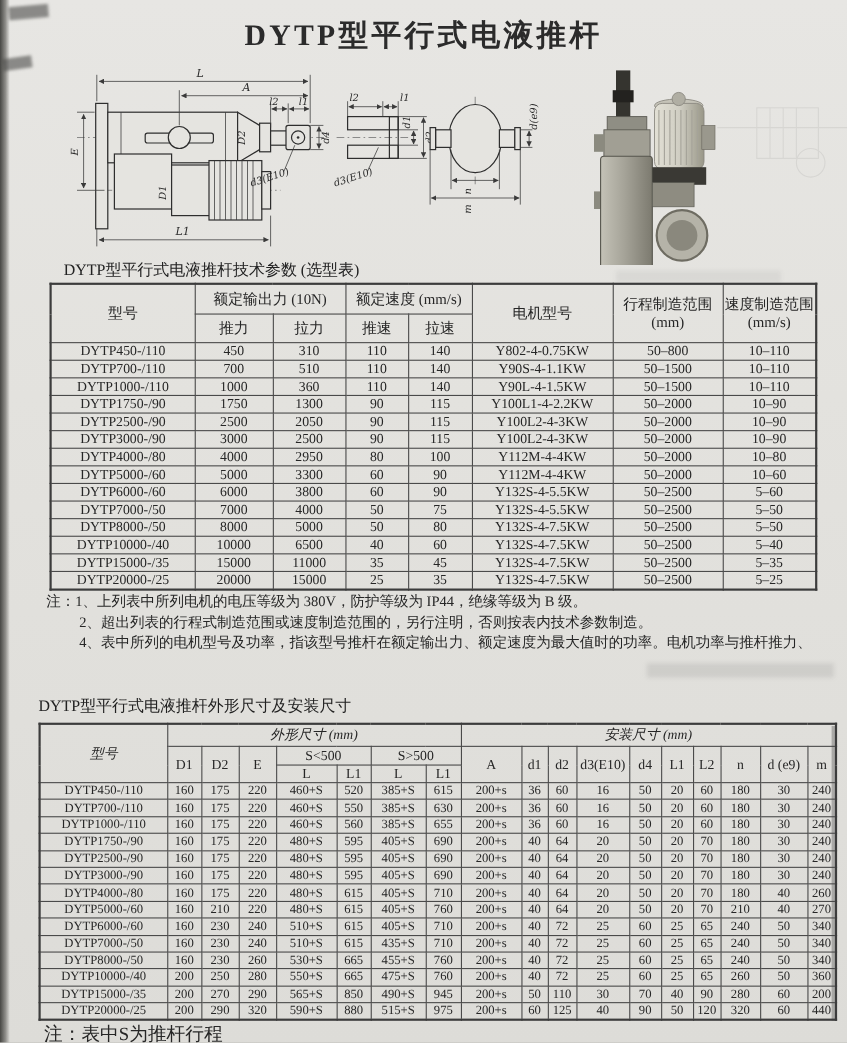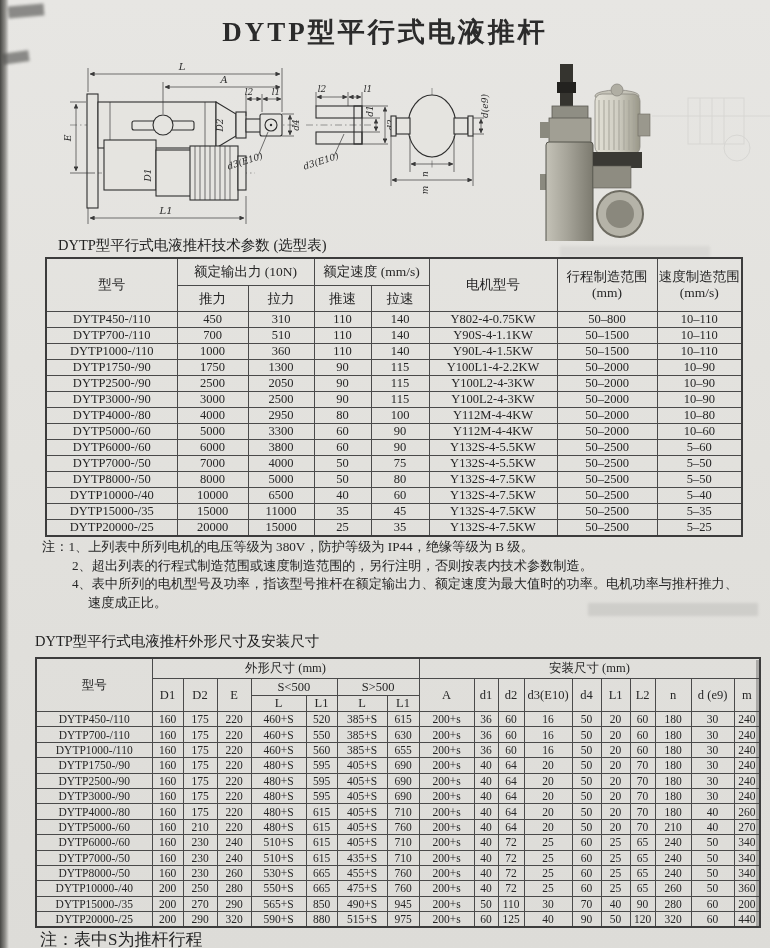--- a/index.html
+++ b/index.html
@@ -26,21 +26,21 @@
   table{border-collapse:collapse;table-layout:fixed;border:2px solid #3c3c3c;}
   th,td{border:1px solid #4a4a4a;text-align:center;vertical-align:middle;
     padding:0;font-weight:normal;overflow:hidden;white-space:nowrap;color:#262626;}
   .table1{position:absolute;left:45px;top:257px;width:696px;}
   .table1 th{font-size:13.5px;}
   .table1 thead tr:nth-child(1) th{height:26px;}
   .table1 thead tr:nth-child(2) th{height:25px;}
   .table1 td{font-size:12.5px;height:14.7px;}
   .table2{position:absolute;left:35px;top:657px;width:724px;}
   .table2 th{font-size:12.5px;}
-  .table2 thead tr:nth-child(1) th{height:19px;}
+  .table2 thead tr:nth-child(1) th{height:19px;font-style:italic;}
   .table2 thead tr:nth-child(2) th{height:16px;}
   .table2 thead tr:nth-child(3) th{height:13px;}
   .table2 td{font-size:11.5px;height:14.4px;}
   .hdr2line span{display:block;line-height:1.15;}
   .notes{position:absolute;left:42px;top:538px;font-size:13.2px;line-height:18.6px;color:#262626;}
   .notes .n-ind{padding-left:30px;}
   .notes .n-cont{padding-left:46px;}
   .note2{position:absolute;left:40px;top:928px;font-size:17px;color:#262626;text-align:center;}
   
   .ol{stroke:#2e2e2e;stroke-width:1.1;fill:none;}
@@ -412,21 +412,20 @@
           <td>50–2500</td>
           <td>5–25</td>
         </tr>
       </tbody>
   </table>
 
   <div class="notes">
     <div>注：1、上列表中所列电机的电压等级为 380V，防护等级为 IP44，绝缘等级为 B 级。</div>
     <div class="n-ind">2、超出列表的行程式制造范围或速度制造范围的，另行注明，否则按表内技术参数制造。</div>
     <div class="n-ind">4、表中所列的电机型号及功率，指该型号推杆在额定输出力、额定速度为最大值时的功率。电机功率与推杆推力、</div>
-    <div class="n-cont">速度成正比。</div>
   </div>
 
   <div class="sec-title t2-title">DYTP型平行式电液推杆外形尺寸及安装尺寸</div>
   <table class="table2">
     <colgroup>
       <col style="width:116px">
         <col style="width:31px">
         <col style="width:34px">
         <col style="width:34px">
       <col style="width:55px">

